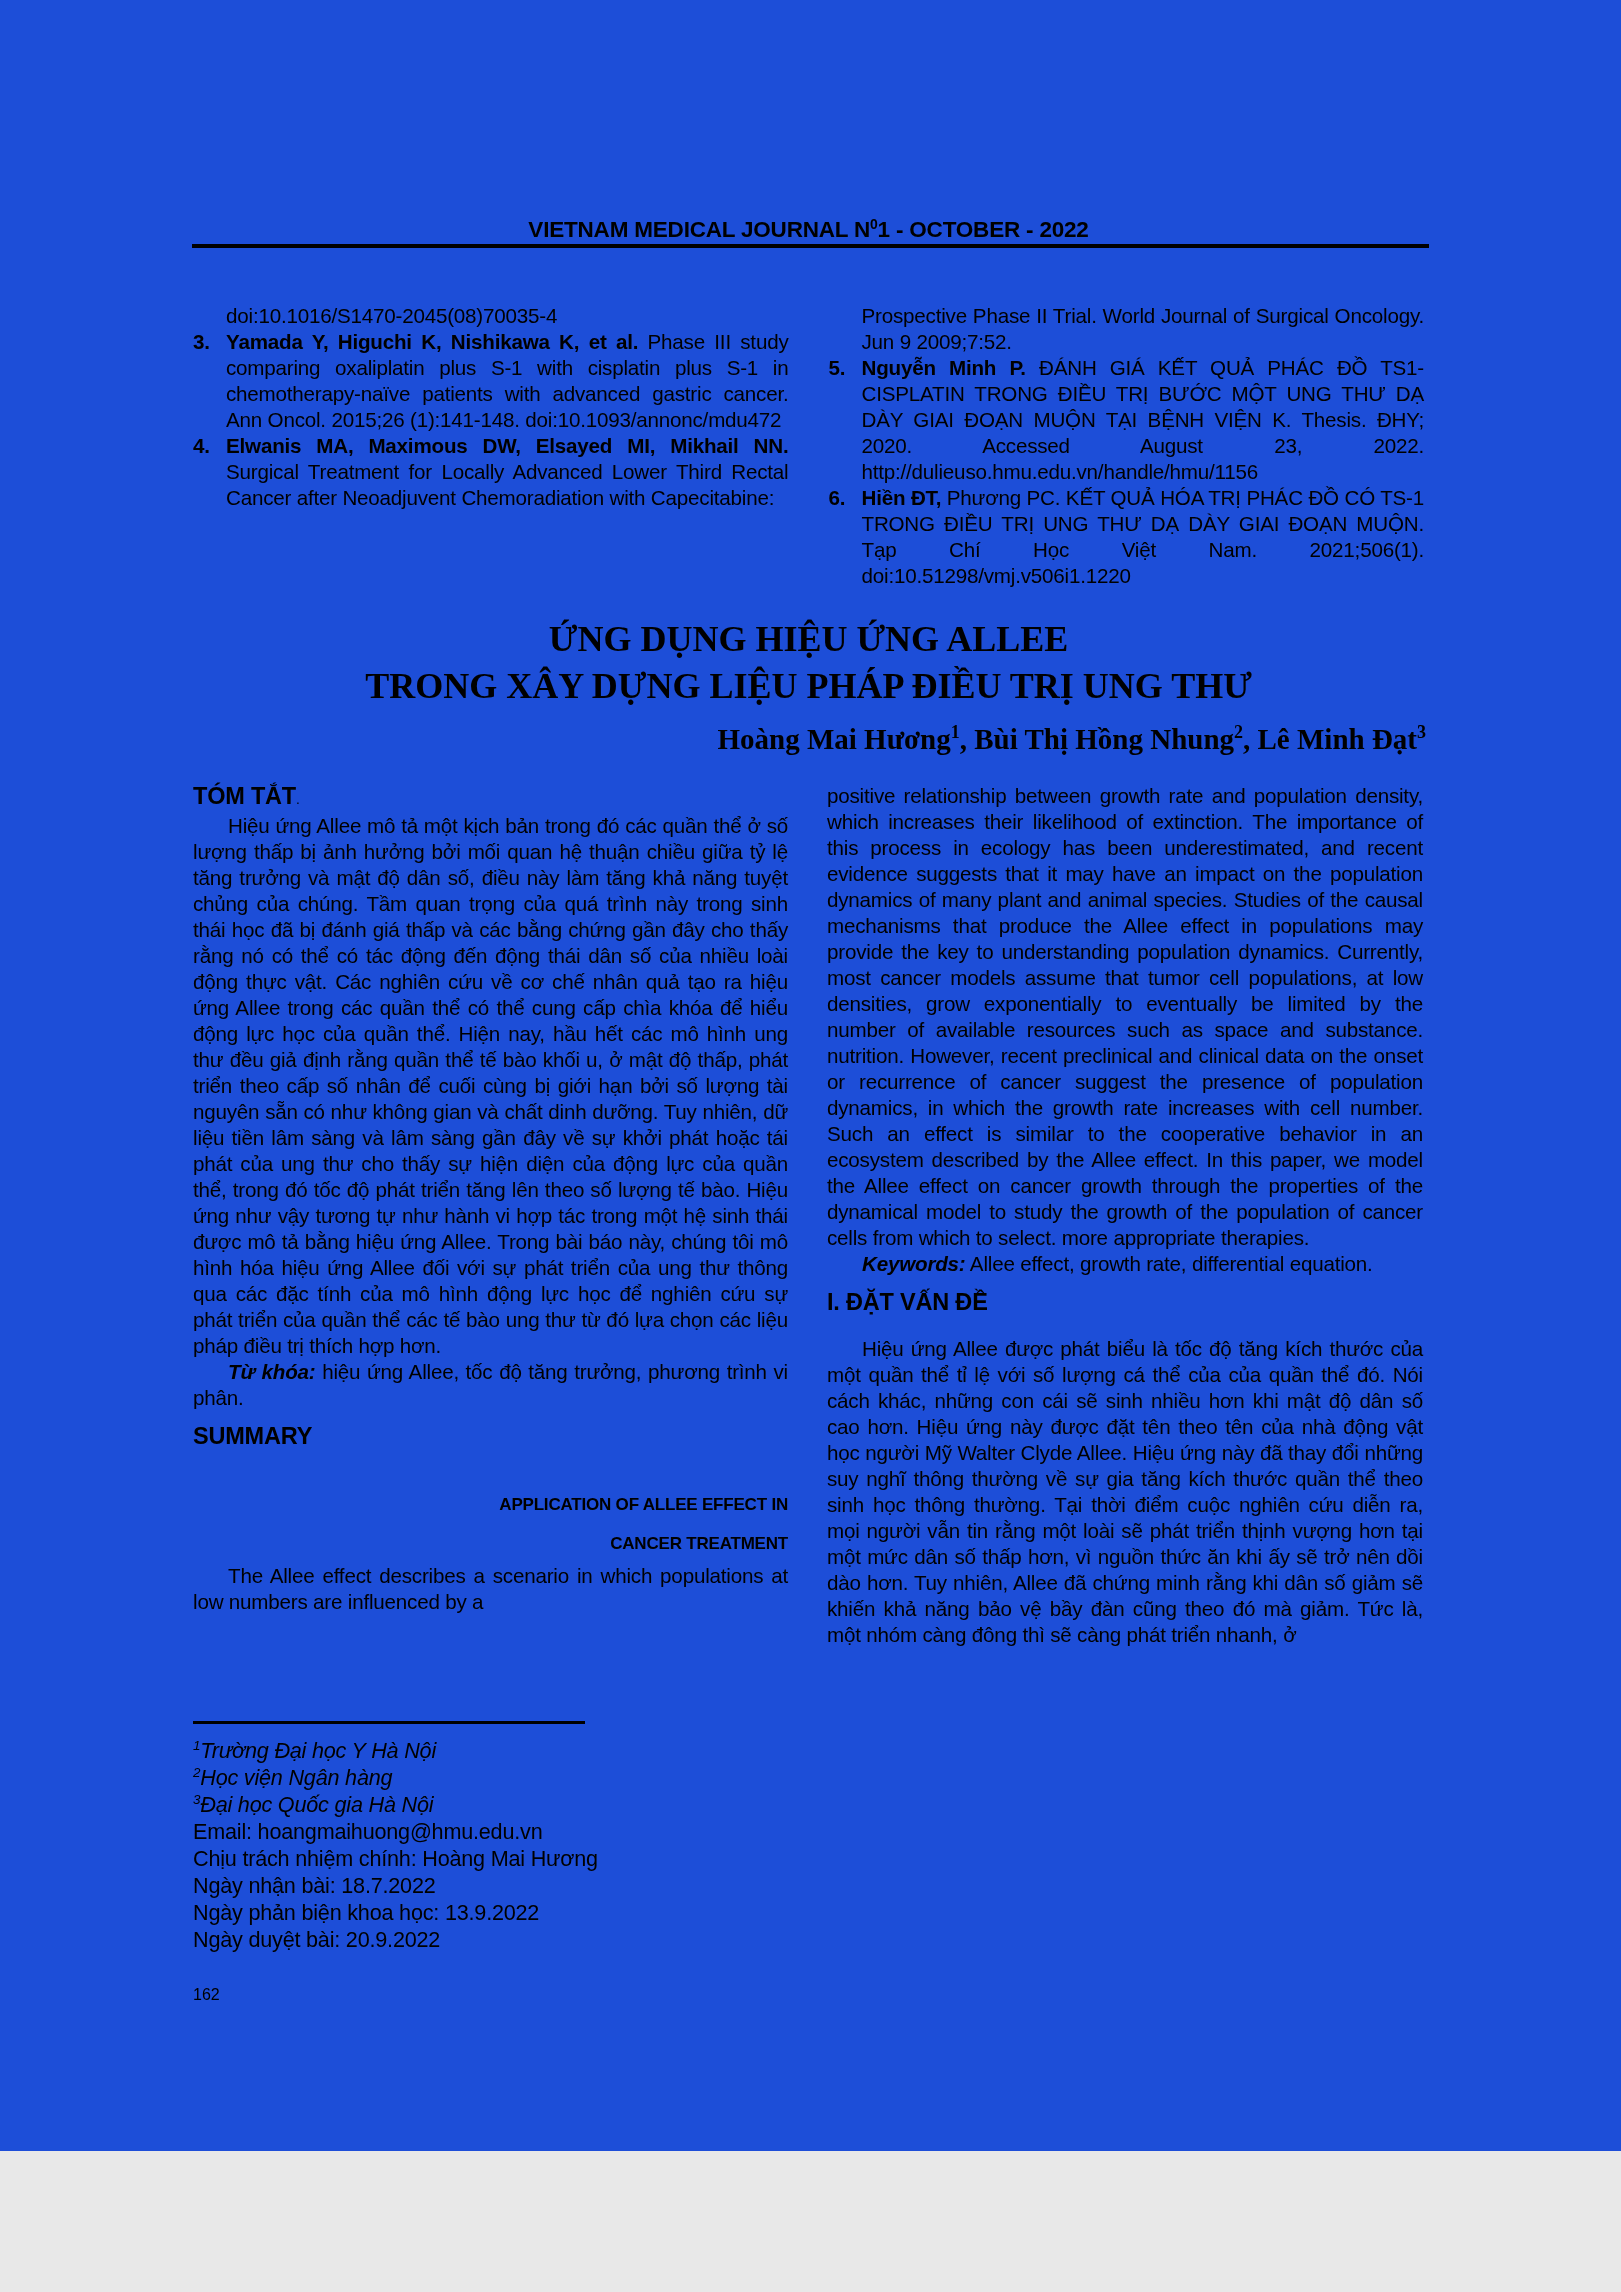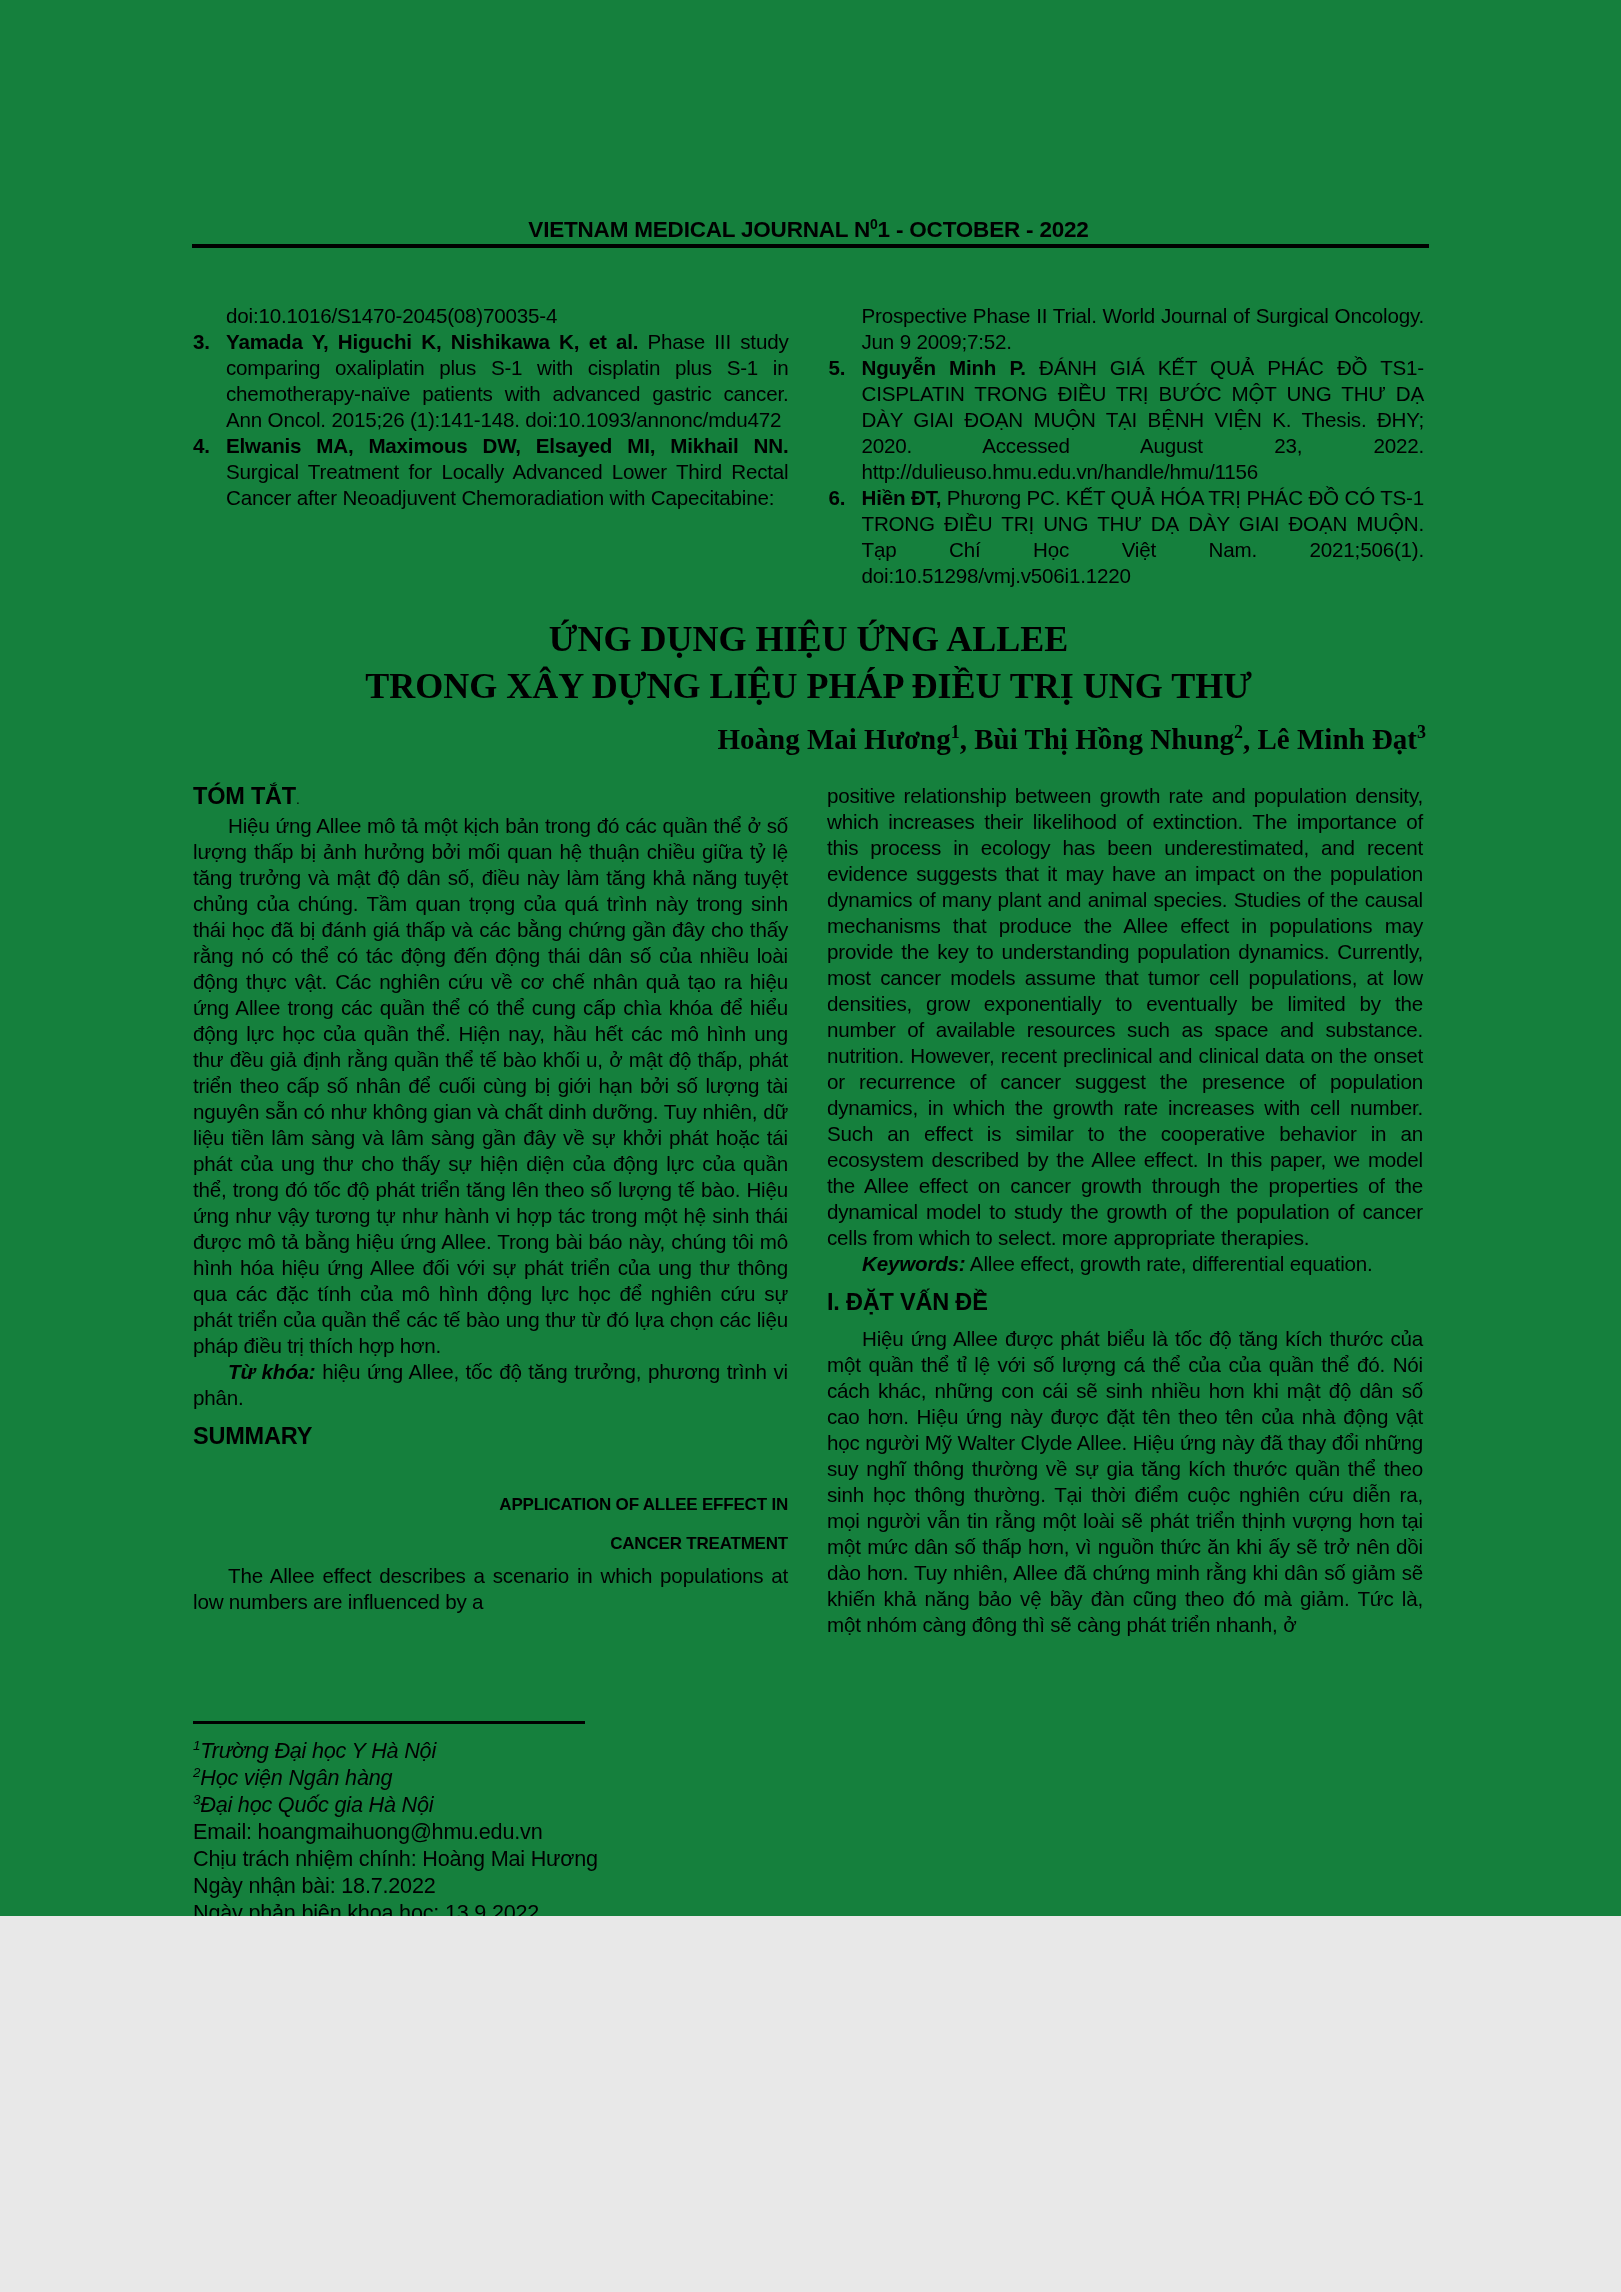--- a/index.html
+++ b/index.html
@@ -1,22 +1,22 @@
 <!DOCTYPE html>
 <html><head>
 <meta charset="utf-8">
 <style>
   * { margin: 0; padding: 0; box-sizing: border-box; }
   html, body { background: #e8e8e8; }
   .page {
     position: relative;
     width: 1621px;
-    height: 1916px;
+    height: 2151px;
     margin: 0 auto;
-    background: #15803d;
+    background: #1d4ed8;
     color: #000000;
     font-family: "Liberation Sans", "DejaVu Sans", sans-serif;
     overflow: hidden;
   }
   sup { font-size: 62%; vertical-align: super; line-height: 0; }
 
   
   .jheader {
     position: absolute; top: 217px; left: 193px; width: 1231px;
     text-align: center; font-weight: bold; font-size: 22.5px;
@@ -112,21 +112,21 @@
     <div class="sum-title">
       <div>APPLICATION OF ALLEE EFFECT IN</div>
       <div>CANCER TREATMENT</div>
     </div>
     <p class="body-text indent">The Allee effect describes a scenario in which populations at low numbers are influenced by a</p>
   </div>
 
   <div class="col-right">
     <p class="body-text">positive relationship between growth rate and population density, which increases their likelihood of extinction. The importance of this process in ecology has been underestimated, and recent evidence suggests that it may have an impact on the population dynamics of many plant and animal species. Studies of the causal mechanisms that produce the Allee effect in populations may provide the key to understanding population dynamics. Currently, most cancer models assume that tumor cell populations, at low densities, grow exponentially to eventually be limited by the number of available resources such as space and substance. nutrition. However, recent preclinical and clinical data on the onset or recurrence of cancer suggest the presence of population dynamics, in which the growth rate increases with cell number. Such an effect is similar to the cooperative behavior in an ecosystem described by the Allee effect. In this paper, we model the Allee effect on cancer growth through the properties of the dynamical model to study the growth of the population of cancer cells from which to select. more appropriate therapies.</p>
     <p class="body-text indent"><span class="kw-label">Keywords:</span><span> Allee effect, growth rate, differential equation.</span></p>
-    <div class="sec-head mt12" style="margin-bottom:11px;">I. ĐẶT VẤN ĐỀ</div>
+    <div class="sec-head mt12" style="margin-bottom:21px;">I. ĐẶT VẤN ĐỀ</div>
     <p class="body-text indent">Hiệu ứng Allee được phát biểu là tốc độ tăng kích thước của một quần thể tỉ lệ với số lượng cá thể của của quần thể đó. Nói cách khác, những con cái sẽ sinh nhiều hơn khi mật độ dân số cao hơn. Hiệu ứng này được đặt tên theo tên của nhà động vật học người Mỹ Walter Clyde Allee. Hiệu ứng này đã thay đổi những suy nghĩ thông thường về sự gia tăng kích thước quần thể theo sinh học thông thường. Tại thời điểm cuộc nghiên cứu diễn ra, mọi người vẫn tin rằng một loài sẽ phát triển thịnh vượng hơn tại một mức dân số thấp hơn, vì nguồn thức ăn khi ấy sẽ trở nên dồi dào hơn. Tuy nhiên, Allee đã chứng minh rằng khi dân số giảm sẽ khiến khả năng bảo vệ bầy đàn cũng theo đó mà giảm. Tức là, một nhóm càng đông thì sẽ càng phát triển nhanh, ở</p>
   </div>
 
   <div class="footnote-block">
     <div class="fn-rule"></div>
     <div class="fn-aff"><sup>1</sup><span>Trường Đại học Y Hà Nội</span></div>
     <div class="fn-aff"><sup>2</sup><span>Học viện Ngân hàng</span></div>
     <div class="fn-aff"><sup>3</sup><span>Đại học Quốc gia Hà Nội</span></div>
     <div>Email: hoangmaihuong@hmu.edu.vn</div>
     <div>Chịu trách nhiệm chính: Hoàng Mai Hương</div>

